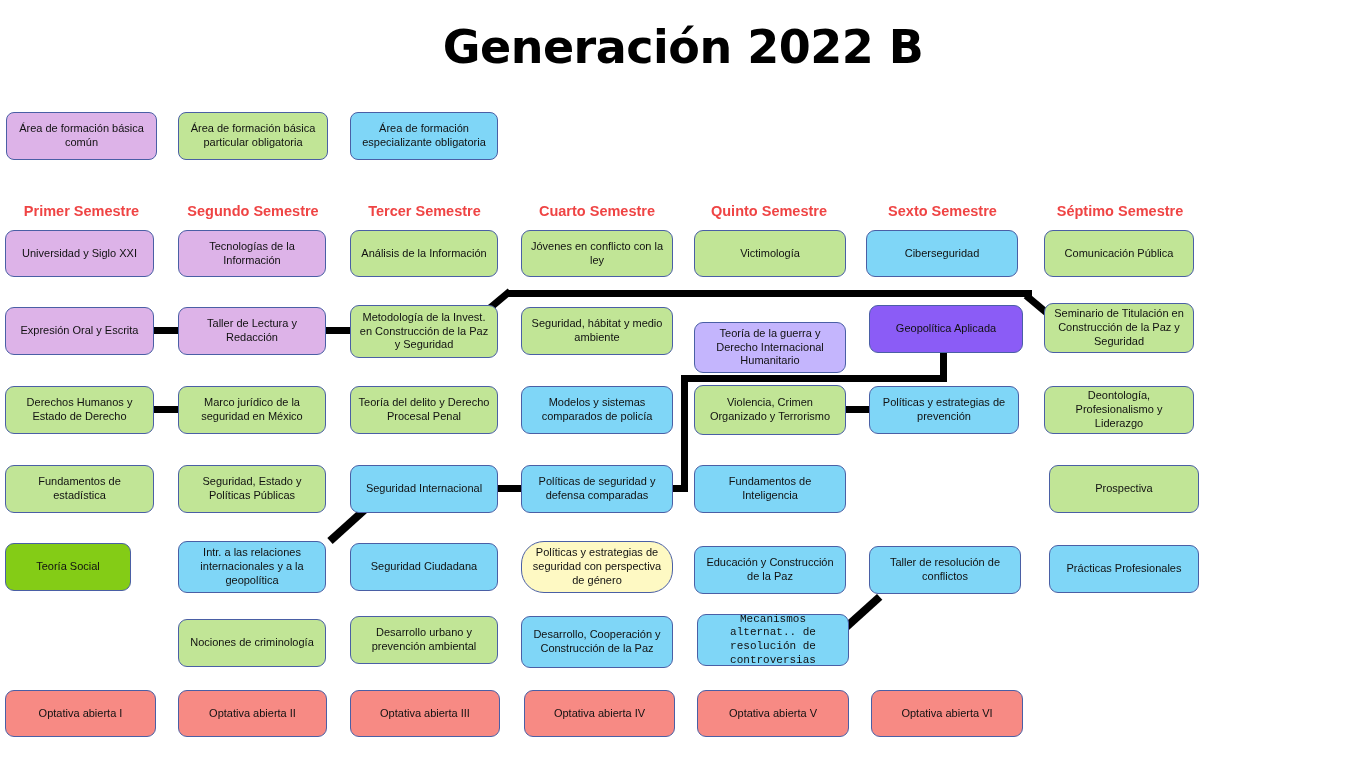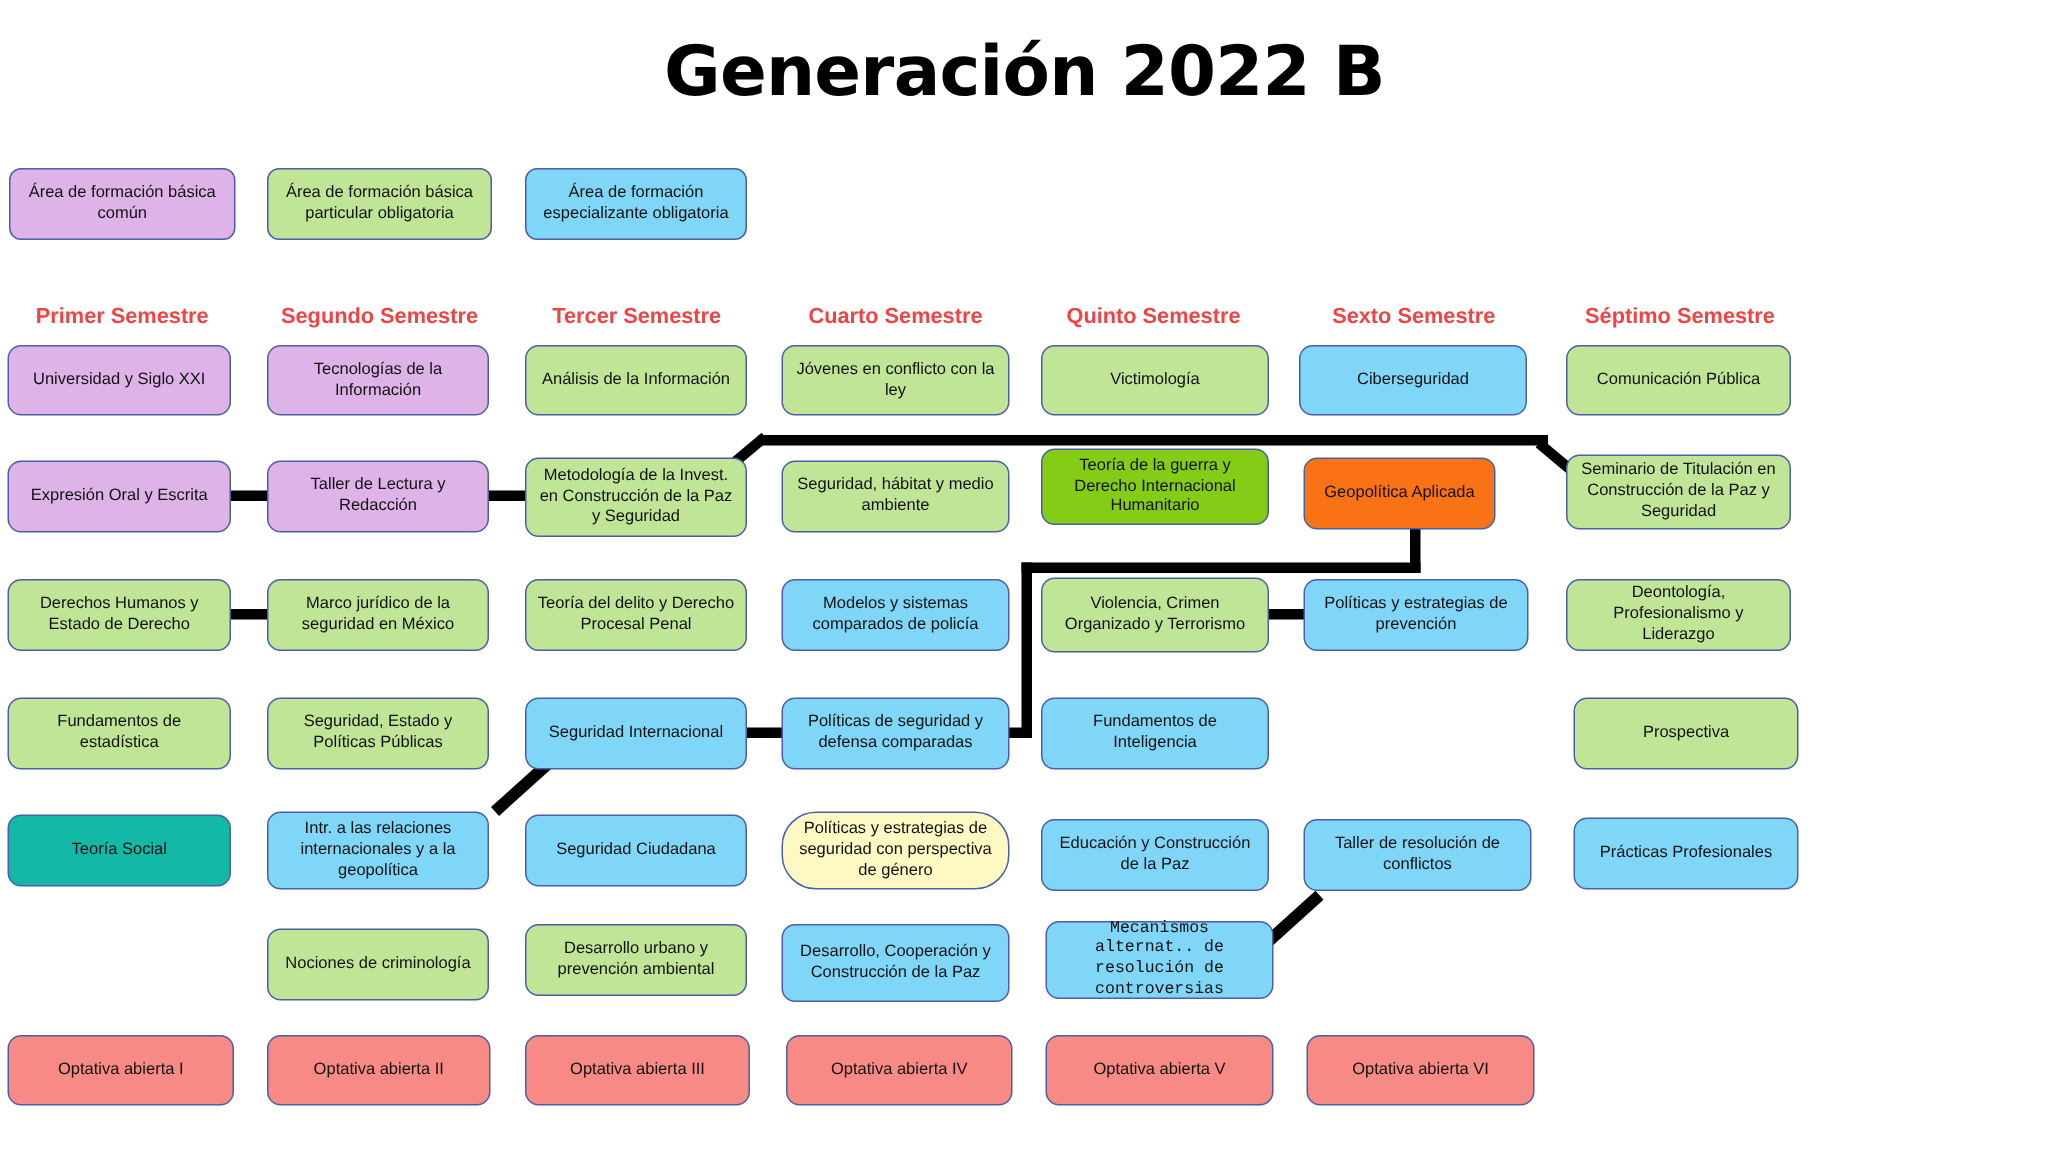--- a/index.html
+++ b/index.html
@@ -139,21 +139,21 @@
   </div>
   <div class="course" style="left:5px; top:307px; width:149px; height:48px; background:#ddb3e8;">
     <span>Expresión Oral y Escrita</span>
   </div>
   <div class="course" style="left:5px; top:386px; width:149px; height:48px; background:#c1e596;">
     <span>Derechos Humanos y Estado de Derecho</span>
   </div>
   <div class="course" style="left:5px; top:465px; width:149px; height:48px; background:#c1e596;">
     <span>Fundamentos de estadística</span>
   </div>
-  <div class="course" style="left:5px; top:543px; width:149px; height:48px; background:#14b8a6;">
+  <div class="course" style="left:5px; top:543px; width:126px; height:48px; background:#84cc16;">
     <span>Teoría Social</span>
   </div>
   <div class="course" style="left:5px; top:690px; width:151px; height:47px; background:#f78a84;">
     <span>Optativa abierta I</span>
   </div>
 
   <div class="course" style="left:178px; top:230px; width:148px; height:47px; background:#ddb3e8;">
     <span>Tecnologías de la Información</span>
   </div>
   <div class="course" style="left:178px; top:307px; width:148px; height:48px; background:#ddb3e8;">
@@ -215,21 +215,21 @@
   <div class="course" style="left:521px; top:616px; width:152px; height:52px; background:#7fd6f7;">
     <span>Desarrollo, Cooperación y Construcción de la Paz</span>
   </div>
   <div class="course" style="left:524px; top:690px; width:151px; height:47px; background:#f78a84;">
     <span>Optativa abierta IV</span>
   </div>
 
   <div class="course" style="left:694px; top:230px; width:152px; height:47px; background:#c1e596;">
     <span>Victimología</span>
   </div>
-  <div class="course" style="left:694px; top:299px; width:152px; height:51px; background:#84cc16;">
+  <div class="course" style="left:694px; top:322px; width:152px; height:51px; background:#c4b5fd;">
     <span>Teoría de la guerra y Derecho Internacional Humanitario</span>
   </div>
   <div class="course" style="left:694px; top:385px; width:152px; height:50px; background:#c1e596;">
     <span>Violencia, Crimen Organizado y Terrorismo</span>
   </div>
   <div class="course" style="left:694px; top:465px; width:152px; height:48px; background:#7fd6f7;">
     <span>Fundamentos de Inteligencia</span>
   </div>
   <div class="course" style="left:694px; top:546px; width:152px; height:48px; background:#7fd6f7;">
     <span>Educación y Construcción de la Paz</span>
@@ -237,21 +237,21 @@
   <div class="course" style="left:697px; top:614px; width:152px; height:52px; background:#7fd6f7;font-family:Liberation Mono, monospace;">
     <span>Mecanismos alternat.. de resolución de controversias</span>
   </div>
   <div class="course" style="left:697px; top:690px; width:152px; height:47px; background:#f78a84;">
     <span>Optativa abierta V</span>
   </div>
 
   <div class="course" style="left:866px; top:230px; width:152px; height:47px; background:#7fd6f7;">
     <span>Ciberseguridad</span>
   </div>
-  <div class="course" style="left:869px; top:305px; width:128px; height:48px; background:#f97316;">
+  <div class="course" style="left:869px; top:305px; width:154px; height:48px; background:#8b5cf6;">
     <span>Geopolítica Aplicada</span>
   </div>
   <div class="course" style="left:869px; top:386px; width:150px; height:48px; background:#7fd6f7;">
     <span>Políticas y estrategias de prevención</span>
   </div>
   <div class="course" style="left:869px; top:546px; width:152px; height:48px; background:#7fd6f7;">
     <span>Taller de resolución de conflictos</span>
   </div>
   <div class="course" style="left:871px; top:690px; width:152px; height:47px; background:#f78a84;">
     <span>Optativa abierta VI</span>

